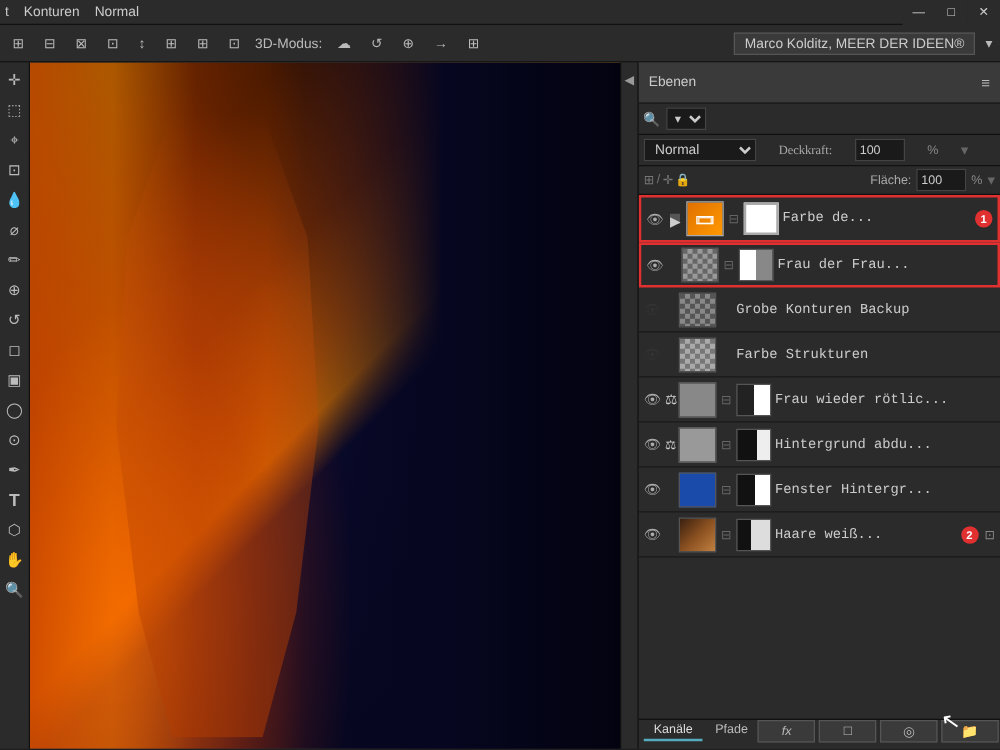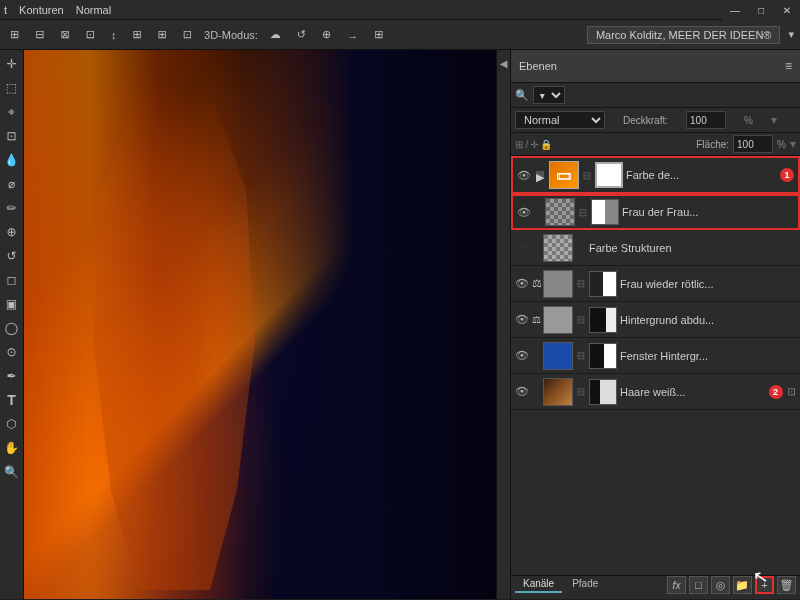--- a/index.html
+++ b/index.html
@@ -177,21 +177,21 @@
     }
     .blend-select {
       background: #1a1a1a;
       border: 1px solid #444;
       color: #ccc;
       font-size: 11px;
       padding: 1px 4px;
       height: 18px;
       width: 90px;
     }
-    .opacity-label { color: #aaa; font-size: 10px; }
+    .opacity-label { color: #aaa; font-size: 10px; font-family: Liberation Serif, serif; }
     .opacity-value {
       background: #1a1a1a;
       border: 1px solid #444;
       color: #ccc;
       font-size: 10px;
       padding: 1px 3px;
       height: 18px;
       width: 40px;
     }
     .opacity-pct { color: #888; font-size: 10px; }
@@ -278,20 +278,21 @@
       background: #888;
     }
 
     .layer-name {
       flex: 1;
       font-size: 11px;
       color: #ccc;
       overflow: hidden;
       text-overflow: ellipsis;
       white-space: nowrap;
+      font-family: Liberation Mono, monospace;
     }
 
     
     .thumb-orange {
       background: linear-gradient(135deg, #e07000 0%, #ff9900 100%);
       position: relative;
     }
     .thumb-orange::after {
       content: '▭';
       position: absolute;
@@ -326,21 +327,21 @@
       border-bottom: 2px solid transparent;
     }
     .footer-tab.active { border-bottom-color: #5ab; color: #ddd; }
 
     .footer-actions {
       display: flex;
       align-items: center;
       gap: 3px;
     }
     .footer-btn {
-      width: 19px;
+      width: 46px;
       height: 18px;
       background: #3a3a3a;
       border: 1px solid #555;
       display: flex;
       align-items: center;
       justify-content: center;
       font-size: 11px;
       color: #bbb;
       cursor: pointer;
     }
@@ -493,20 +494,27 @@
 
         <div class="layer-item" style="border: 2px solid #e03030; height:36px;">
           <div class="layer-visibility">👁</div>
           <div style="width:8px;"></div>
           <div class="layer-thumb" style="width:30px; height:28px; background:repeating-conic-gradient(#999 0% 25%, #666 0% 50%) 0 0/8px 8px; border:1px solid #555;"></div>
           <div class="layer-link">⊟</div>
           <div class="layer-mask" style="width:28px; height:26px; background:linear-gradient(to right, #fff 50%, #888 50%); border:1px solid #555;"></div>
           <div class="layer-name">Frau der Frau...</div>
         </div>
 
+        <div class="layer-item">
+          <div class="layer-visibility hidden" style="color:#333;">👁</div>
+          <div style="width:8px;"></div>
+          <div class="layer-thumb" style="width:30px; height:28px; background:repeating-conic-gradient(#888 0% 25%, #555 0% 50%) 0 0/8px 8px; border:1px solid #555;"></div>
+          <div class="layer-link"></div>
+          <div class="layer-name">Grobe Konturen Backup</div>
+        </div>
 
         <div class="layer-item">
           <div class="layer-visibility hidden" style="color:#333;">👁</div>
           <div style="width:8px;"></div>
           <div class="layer-thumb" style="width:30px; height:28px; background:repeating-conic-gradient(#aaa 0% 25%, #777 0% 50%) 0 0/8px 8px; border:1px solid #555;"></div>
           <div class="layer-link"></div>
           <div class="layer-name">Farbe Strukturen</div>
         </div>
 
         <div class="layer-item">

